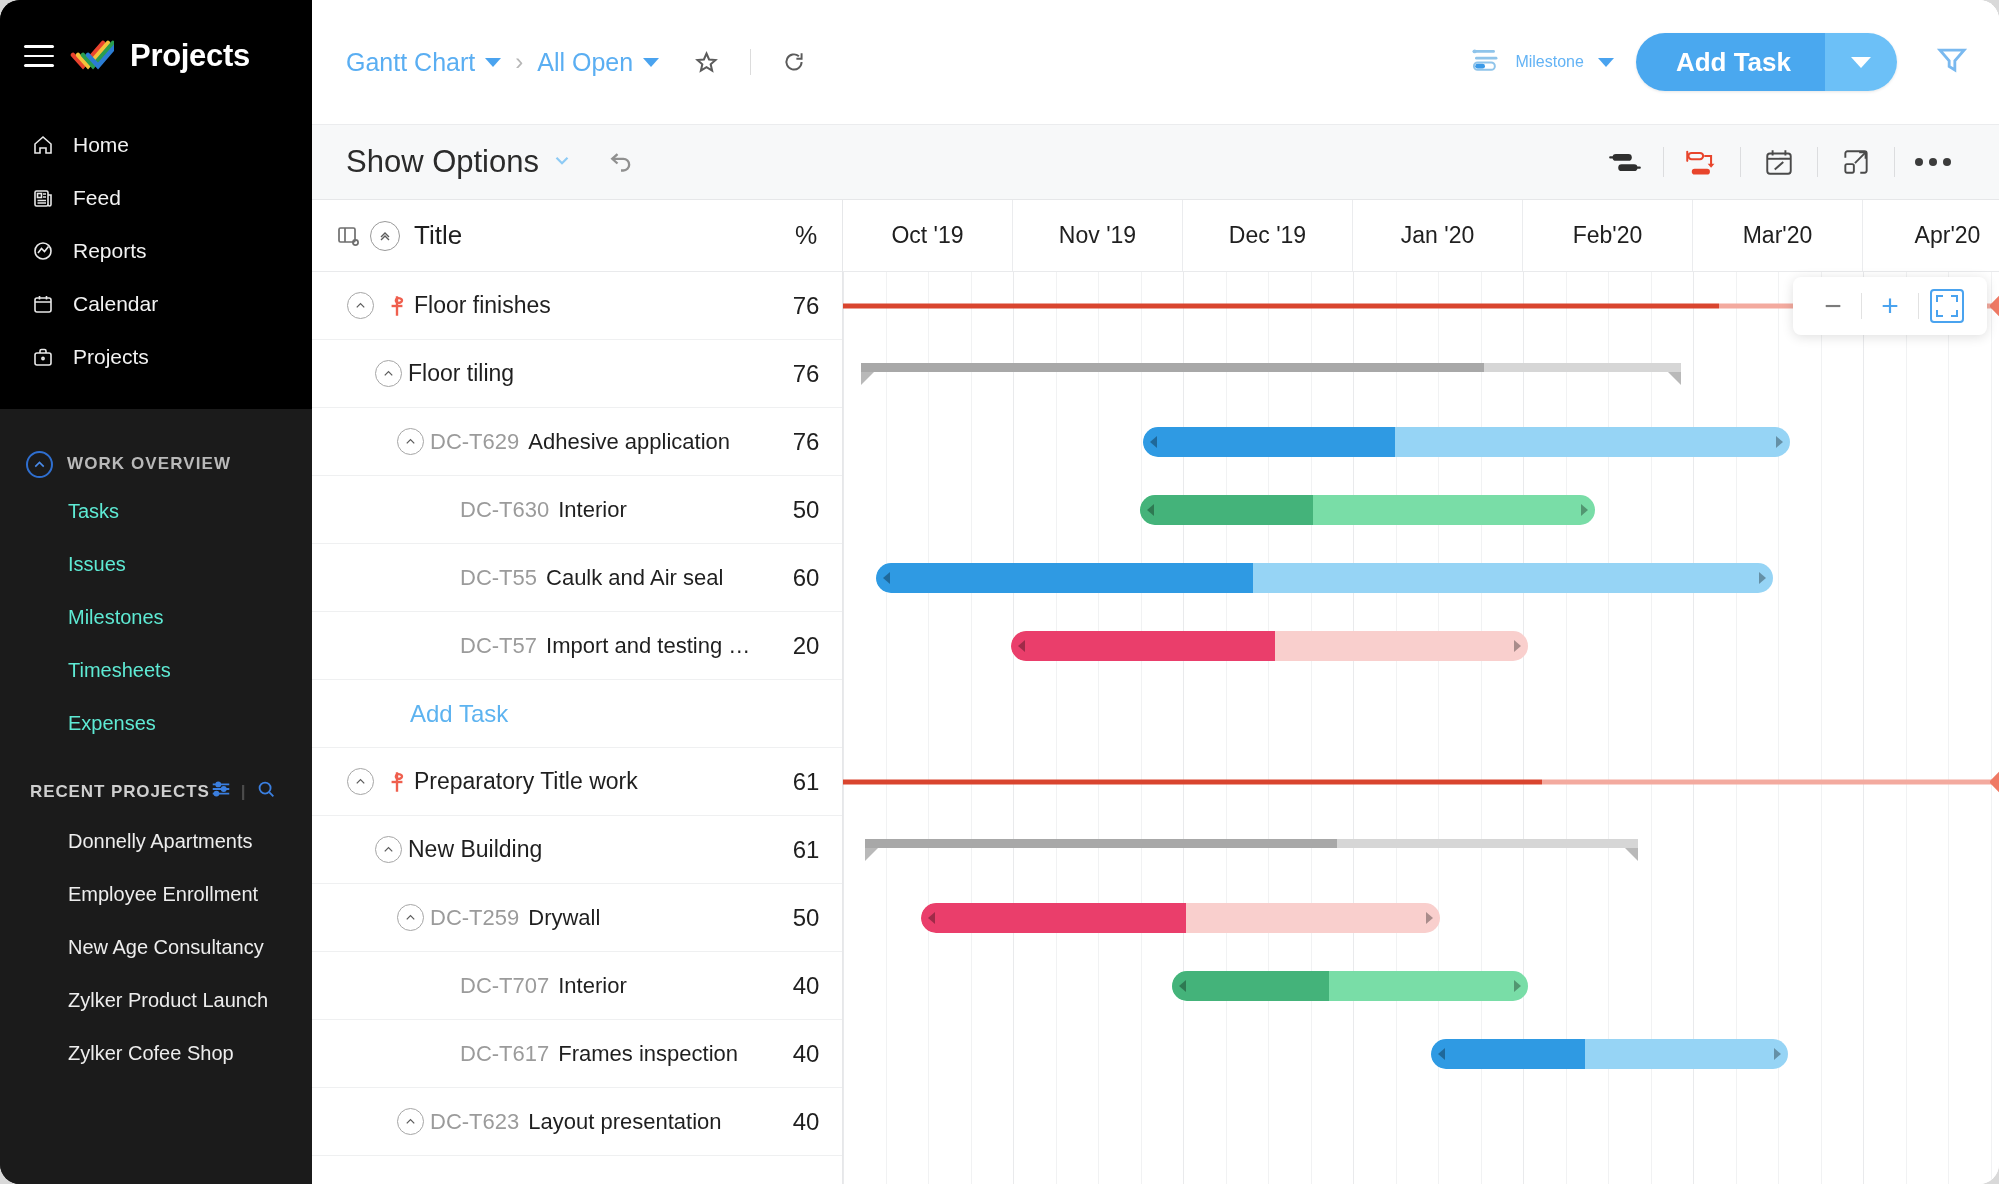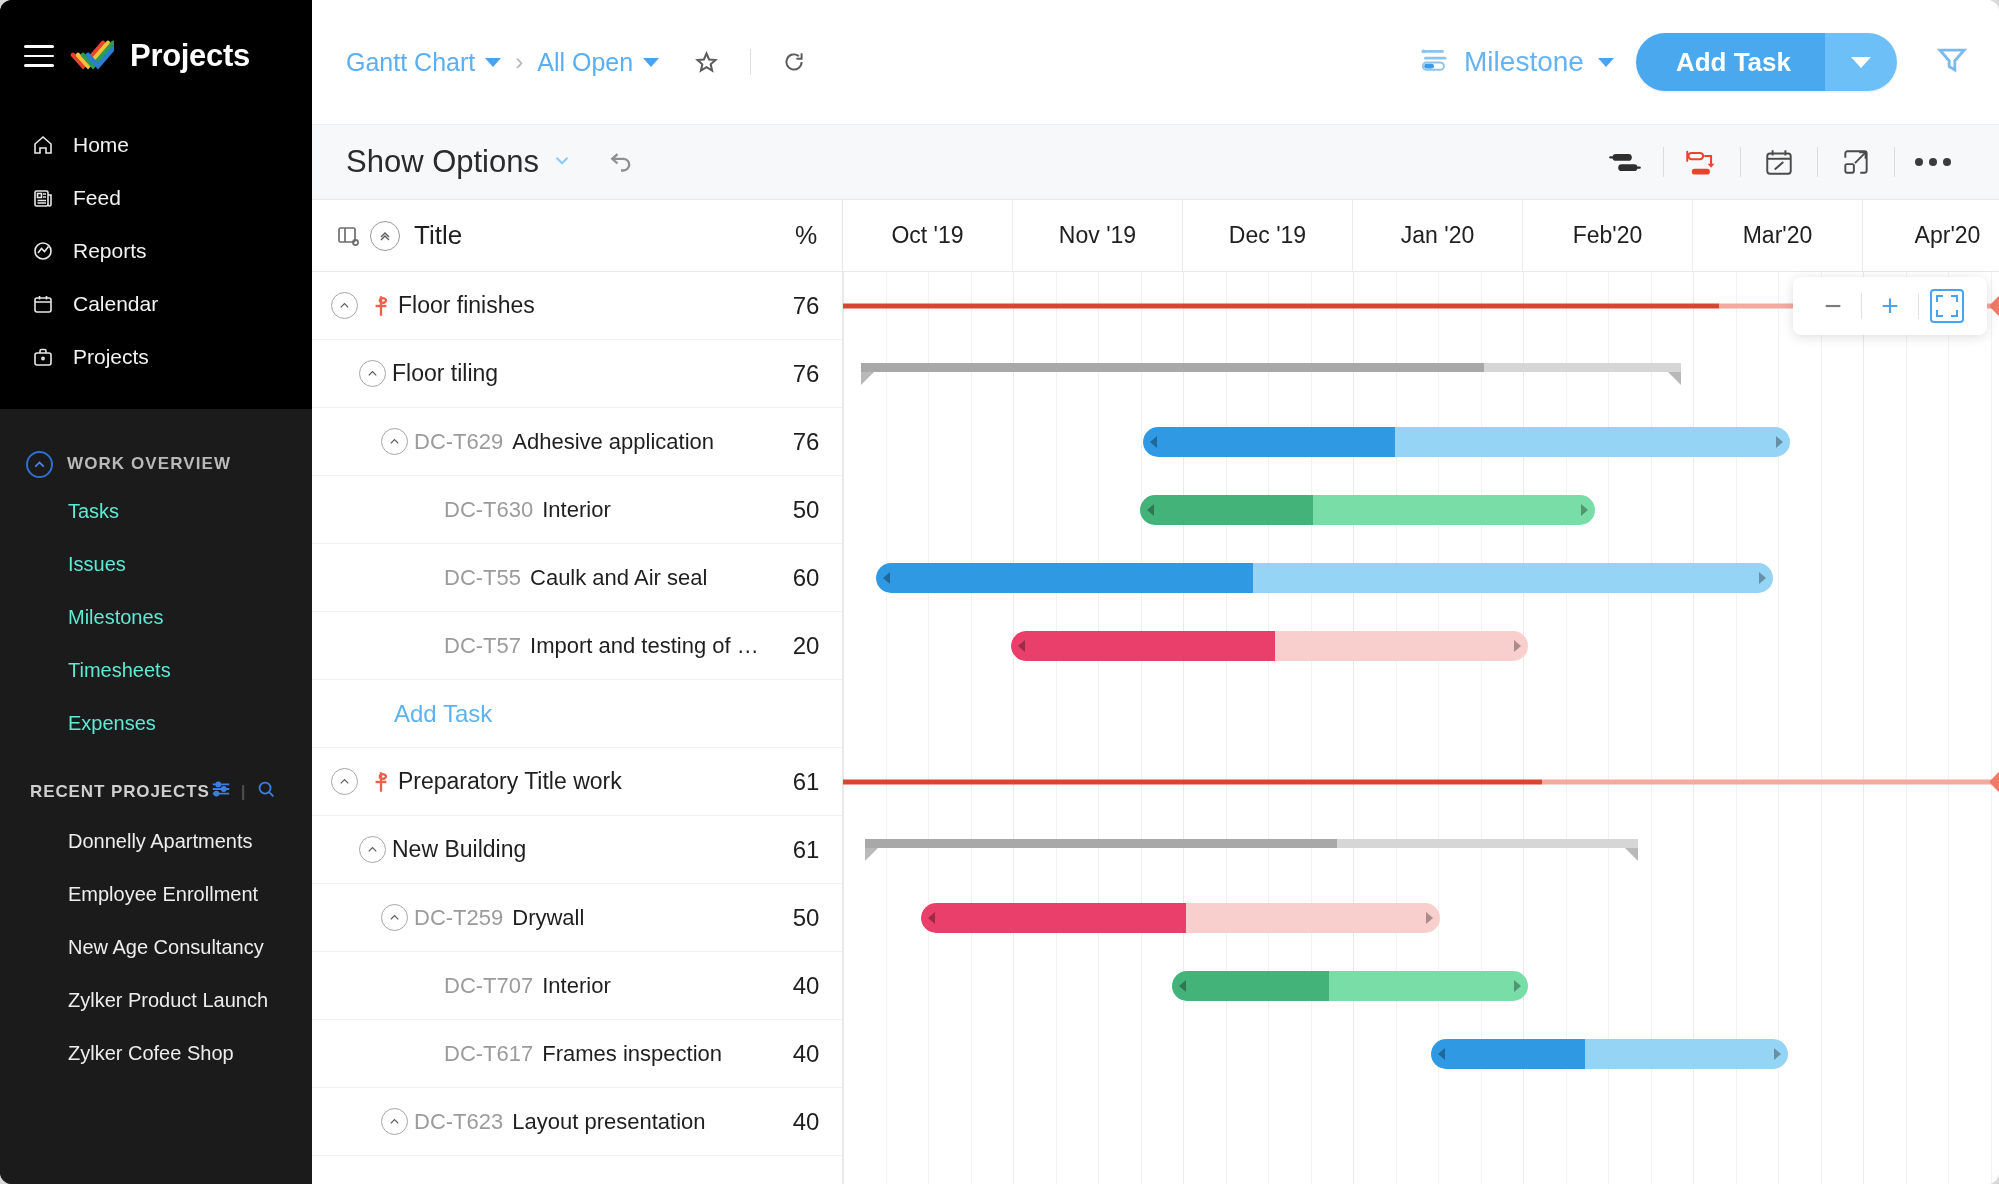--- a/index.html
+++ b/index.html
@@ -6,21 +6,21 @@
   * { box-sizing: border-box; margin: 0; padding: 0; }
   html, body {
     width: 1999px; height: 1184px;
     background: #d9d9d9;
     font-family: "Liberation Sans", sans-serif;
     overflow: hidden;
   }
   .window {
     position: absolute; inset: 0;
     background: #ffffff;
-    border-radius: 12px;
+    border-radius: 20px;
     overflow: hidden;
     display: flex;
   }
 
   
   .sidebar {
     width: 312px; flex: 0 0 312px;
     background: #1b1b1b;
     display: flex; flex-direction: column;
     position: relative;
@@ -91,21 +91,21 @@
     color: #5aaef2; font-size: 25px; cursor: pointer;
   }
   .caret-down { width: 0; height: 0; border-left: 8px solid transparent; border-right: 8px solid transparent; border-top: 9px solid #4aa3ef; }
   .crumb-sep { color: #b7b7b7; font-size: 24px; }
   .hdr-icon { cursor: pointer; display: flex; align-items: center; justify-content: center; }
   .hdr-icon svg { stroke: #5b5b5b; fill: none; stroke-width: 1.8; }
   .star-ic { margin-left: 20px; }
   .vbar { width: 1px; height: 26px; background: #dcdcdc; margin: 0 16px; }
   .header-right { margin-left: auto; display: flex; align-items: center; gap: 22px; }
   .milestone-btn { display: flex; align-items: center; gap: 14px; cursor: pointer; }
-  .milestone-label { color: #63b3f5; font-size: 28px; }
+  .milestone-label { color: #63b3f5; font-size: 16px; }
   .add-task-btn {
     display: flex; align-items: stretch; height: 58px;
     border-radius: 29px; overflow: hidden; cursor: pointer;
     box-shadow: 0 1px 3px rgba(0,0,0,.10);
   }
   .add-task-main {
     background: #4aa8ef; color: #fff; font-size: 26px; font-weight: bold;
     display: flex; align-items: center; padding: 0 34px 0 40px;
   }
   .add-task-caret {
@@ -145,20 +145,21 @@
   .collapse-all { width: 42px; display: flex; align-items: center; justify-content: center; cursor: pointer; }
   .ring { width: 30px; height: 30px; border-radius: 50%; border: 1.6px solid #9a9a9a; display: flex; align-items: center; justify-content: center; }
   .ring svg { stroke: #5b5b5b; fill: none; stroke-width: 2; }
   .gl-head-title { font-size: 26px; color: #1f1f1f; margin-left: 8px; }
   .gl-head-pct { margin-left: auto; width: 72px; text-align: center; font-size: 25px; color: #1f1f1f; }
 
   .rows { flex: 1; overflow: hidden; }
   .row {
     height: 68px; display: flex; align-items: center;
     border-bottom: 1px solid #eff0f1;
+    padding-left: 16px;
   }
   .row-title { display: flex; align-items: center; flex: 1; min-width: 0; padding-right: 8px; }
   .row-chev { width: 40px; flex: 0 0 40px; display: flex; align-items: center; justify-content: center; cursor: pointer; }
   .row-chev .ring { width: 27px; height: 27px; border-color: #a6a6a6; }
   .milestone-flag { width: 34px; flex: 0 0 34px; display: flex; align-items: center; justify-content: center; }
   .milestone-flag svg { stroke: #ef5f4e; fill: none; stroke-width: 2.2; }
   .task-id { color: #9b9b9b; font-size: 22px; margin-right: 9px; white-space: nowrap; }
   .task-name { color: #1f1f1f; font-size: 22px; white-space: nowrap; overflow: hidden; text-overflow: ellipsis; }
   .task-name.strong { font-size: 23px; }
   .row-pct { width: 72px; flex: 0 0 72px; text-align: center; font-size: 24px; color: #1f1f1f; }

